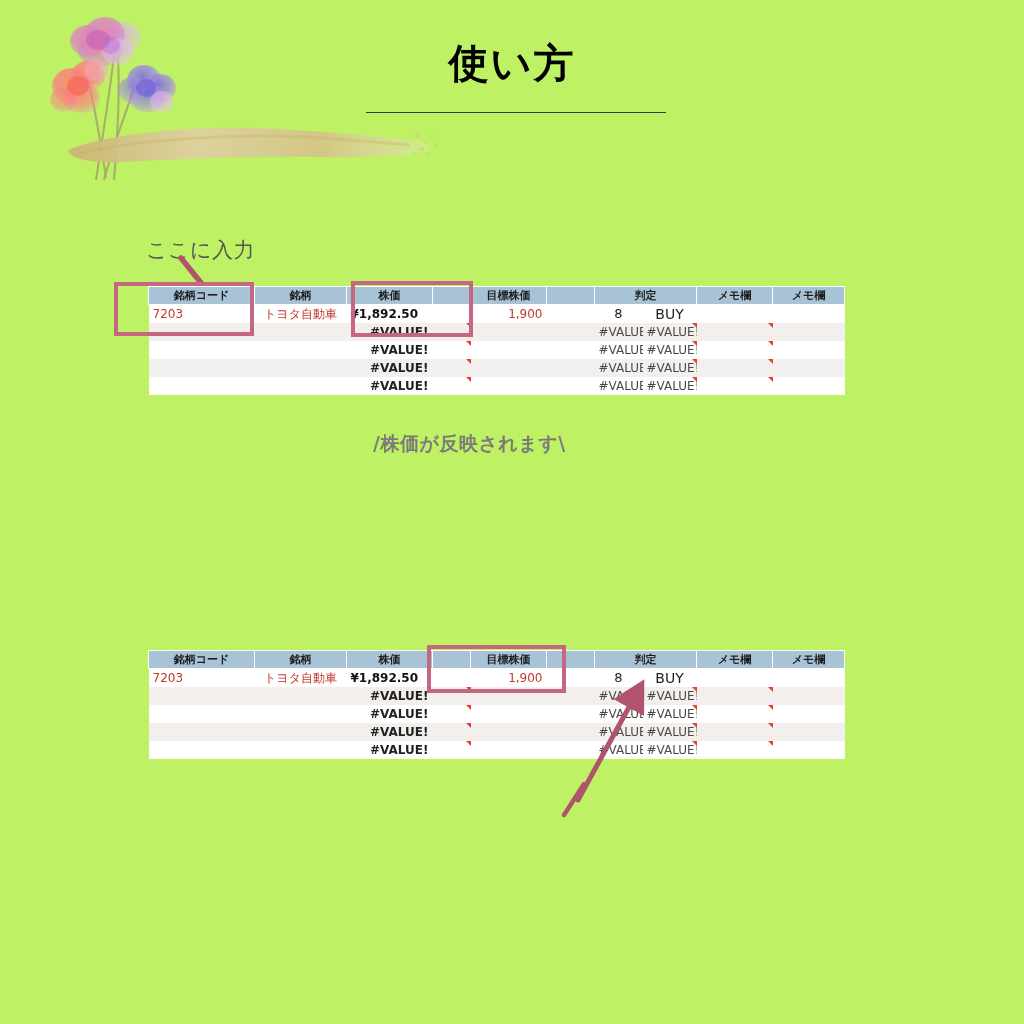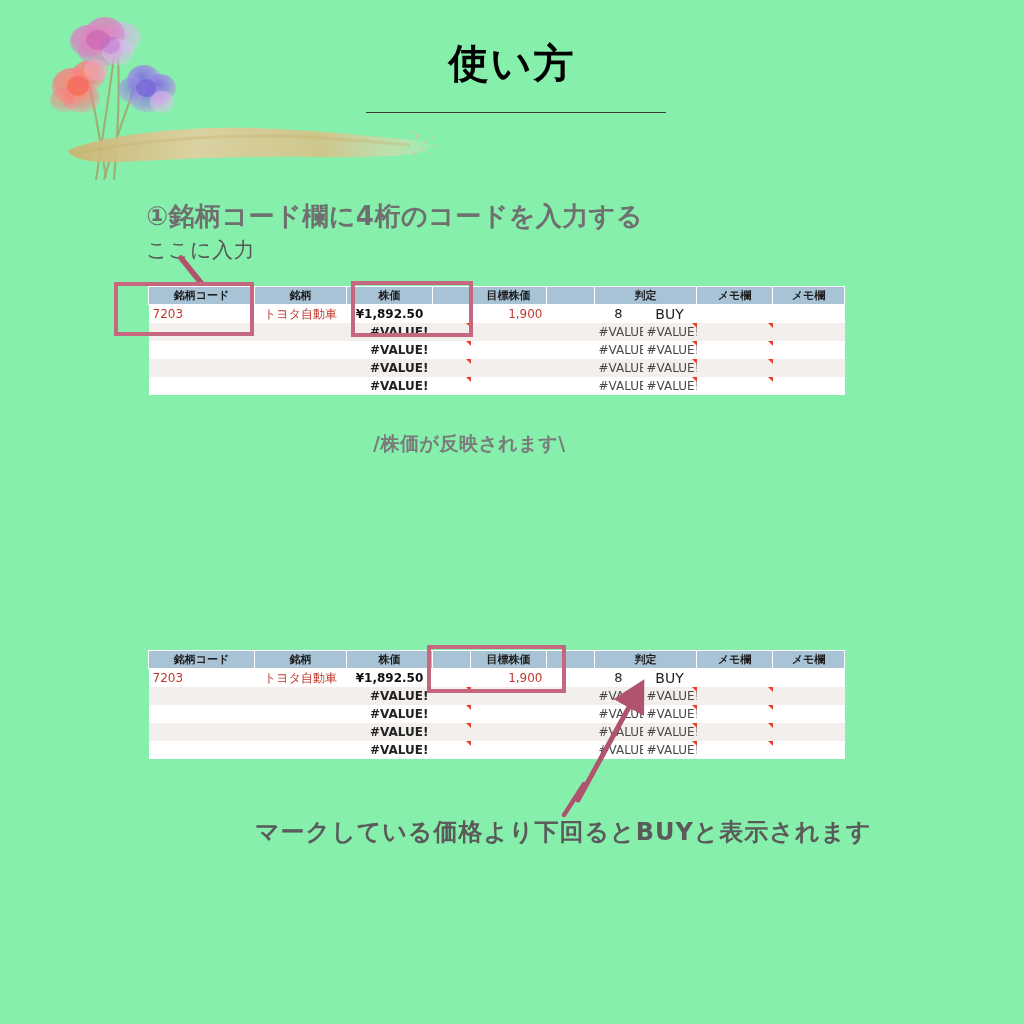--- a/index.html
+++ b/index.html
@@ -7,21 +7,21 @@
     padding: 0;
     background: #ffffff;
   }
   body {
     font-family: "DejaVu Sans", "Liberation Sans", sans-serif;
   }
   #page {
     position: relative;
     width: 1024px;
     height: 1024px;
-    background: #86efac;
+    background: #bef264;
     overflow: hidden;
   }
 
   
   .deco-flowers {
     position: absolute;
     left: 48px;
     top: 8px;
     width: 160px;
     height: 175px;
@@ -128,21 +128,21 @@
     padding: 0 4px;
     border: none;
     line-height: 18px;
     position: relative;
   }
   .sheet tr.alt td { background: #f2efec; }
   .sheet tr.plain td { background: #ffffff; }
 
   .c-code   { text-align: left; color: #c0392b; font-size: 12px; }
   .c-name   { text-align: center;  color: #c0392b; font-size: 12px; padding-left: 3px; }
-  .c-price  { text-align: center; color: #111111; font-weight: 700; font-size: 12px; }
+  .c-price  { text-align: left; color: #111111; font-weight: 700; font-size: 12px; }
   .c-gap    { }
   .c-target { text-align: right; color: #c0392b; font-size: 12px; margin-top: 45px; }
   .c-tgap   { }
   .c-judge1 { text-align: center; color: #222222; font-size: 13px; }
   .c-judge2 { text-align: center; color: #222222; font-size: 14px; }
   .c-memo   { }
 
   .err {
     text-align: right;
     font-size: 12px;
@@ -267,21 +267,20 @@
       <circle cx="370" cy="30" r="1.7"></circle>
         <circle cx="345" cy="16" r="1.5"></circle>
       <circle cx="349" cy="38" r="1.6"></circle>
         <circle cx="362" cy="37" r="1.3"></circle>
     </g>
   </svg>
 
   <div class="page-title">使い方</div>
   <div class="title-rule"></div>
 
-  <div class="sec-heading h1">①銘柄コード欄に4桁のコードを入力する</div>
   <div class="sub-note">ここに入力</div>
 
   <svg class="arrow-svg arrow-a" width="60" height="64" viewBox="0 0 60 64">
     <defs>
       <marker id="headA" markerWidth="7" markerHeight="7" refX="2.2" refY="3.5" orient="auto">
         <path d="M0,0 L6.5,3.5 L0,7 z" fill="#b0546d"></path>
       </marker>
     </defs>
     <line x1="5" y1="4" x2="42" y2="50" stroke="#b0546d" stroke-width="5.5" stroke-linecap="round" marker-end="url(#headA)"></line>
   </svg>
@@ -480,15 +479,14 @@
         <path d="M0,0 L6.5,3.5 L0,7 z" fill="#b0546d"></path>
       </marker>
     </defs>
     <line x1="18" y1="112" x2="74" y2="10" stroke="#b0546d" stroke-width="5" stroke-linecap="round" marker-end="url(#headB)"></line>
   </svg>
 
   <svg class="arrow-svg arrow-c" width="40" height="36" viewBox="0 0 40 36">
     <line x1="4" y1="33" x2="24" y2="2" stroke="#b0546d" stroke-width="4.5" stroke-linecap="round"></line>
   </svg>
 
-  <div class="bottom-note">マークしている価格より下回るとBUYと表示されます</div>
 
 </div>
 
 </body></html>

